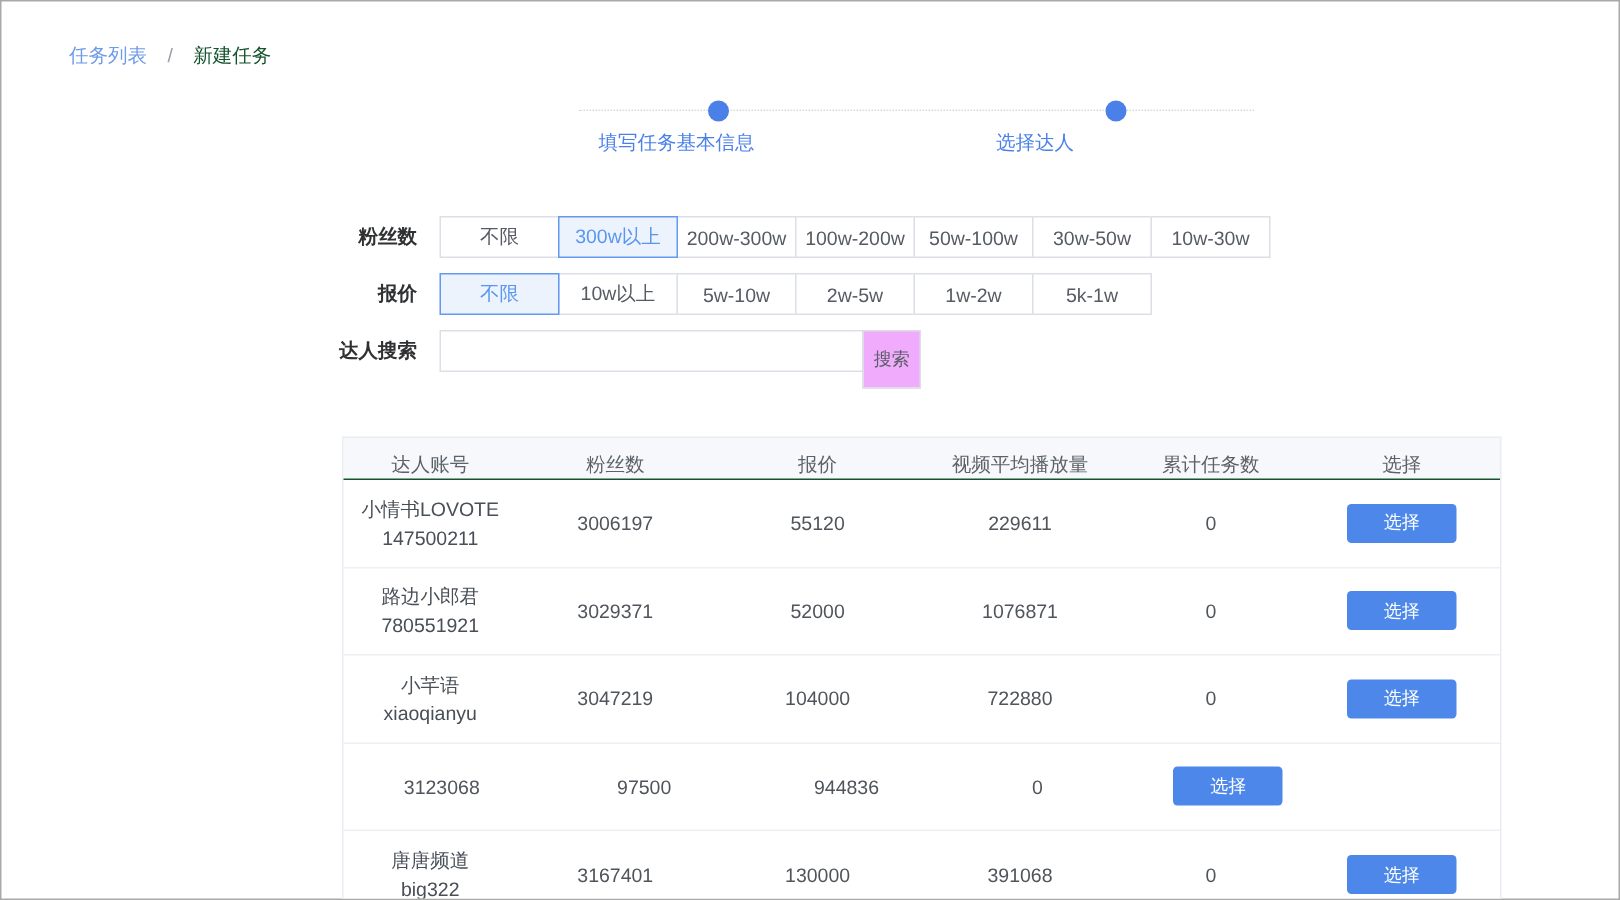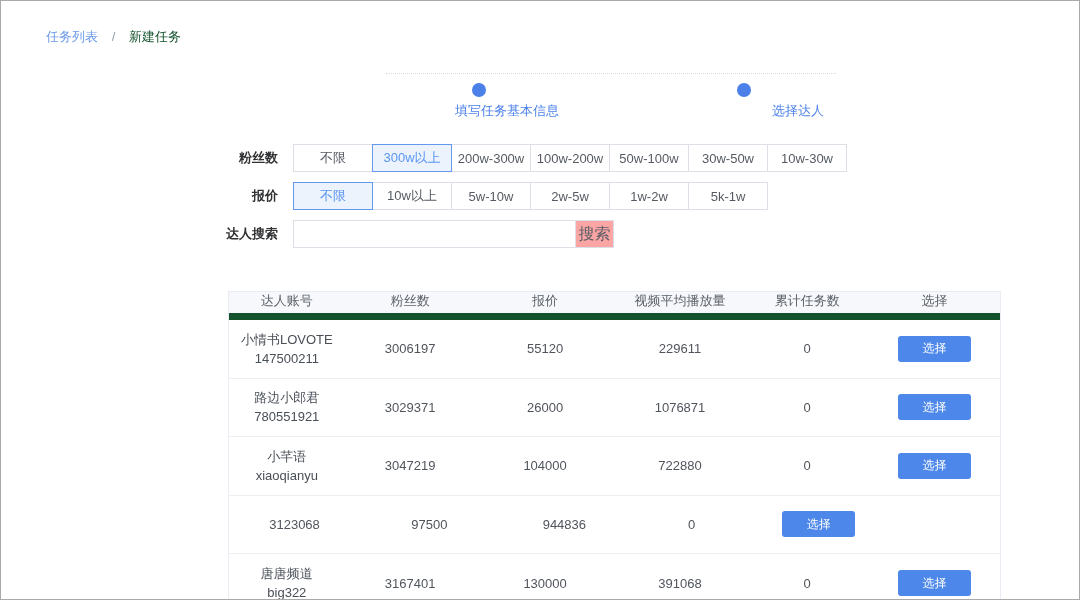--- a/index.html
+++ b/index.html
@@ -9,43 +9,43 @@
 
   
   .breadcrumb { position:absolute; left:45px; top:27px; font-size:13px; }
   .bc-link { color:#6d9bea; cursor:pointer; }
   .bc-sep { color:#9aa0a8; margin:0 10px; }
   .bc-current { color:#14532d; }
 
   
   .stepper { position:absolute; left:385px; top:65px; width:450px; height:40px; }
   .stepper-line { position:absolute; left:0; right:0; top:7px; border-top:1px dotted #d5d9e0; }
-  .step { position:absolute; top:16px; width:160px; text-align:right; }
+  .step { position:absolute; top:0; width:160px; text-align:left; }
   .step-1 { left:13px; }   
   .step-2 { left:278px; }  
   .dot { width:14px; height:14px; border-radius:50%; background:#4a80e8; margin:1px auto 0; position:relative; z-index:1; }
   .step-label { margin-top:5px; font-size:13px; color:#4a80e8; }
 
   
   .filters { position:absolute; left:0; top:143px; width:1080px; }
   .filter-row { display:flex; align-items:flex-start; margin-bottom:10px; height:28px; }
   .filter-label { width:277px; text-align:right; font-size:13px; font-weight:bold; color:#303133; line-height:28px; }
   .btn-group { display:flex; margin-left:15px; }
   .seg-btn { width:80px; height:28px; background:#fff; border:1px solid #dcdfe6; margin-left:-1px;
              font-size:13px; color:#565b63; font-family:inherit; cursor:pointer; position:relative; }
   .btn-group .seg-btn:first-child { margin-left:0; }
   .seg-btn.selected { background:#ecf3fd; border-color:#639af0; color:#5a96f0; z-index:1; }
   .search-box { display:flex; margin-left:15px; }
   .search-input { width:283px; height:28px; border:1px solid #dcdfe6; outline:none; padding:0 8px; font-size:13px; color:#303133; font-family:inherit; }
-  .search-btn { width:39px; height:28px; margin-left:-1px; background:#fca5a5; border:1px solid #dcdfe6;
-                font-size:16px; color:#5a5e66; font-family:inherit; cursor:pointer; }
+  .search-btn { width:39px; height:39px; margin-left:-1px; background:#f0abfc; border:1px solid #dcdfe6;
+                font-size:12px; color:#5a5e66; font-family:inherit; cursor:pointer; }
 
   
   .talent-table { position:absolute; left:227px; top:290px; width:773px; border:1px solid #e9ecf2; background:#fff; }
-  .thead { display:flex; height:28px; align-items:flex-start; background:#f7f8fb; border-bottom:7px solid #14532d; }
+  .thead { display:flex; height:28px; align-items:flex-end; background:#f7f8fb; border-bottom:1px solid #14532d; }
   .th { font-size:13px; color:#5c6269; text-align:center; }
   .tr { display:flex; height:58.5px; align-items:center; border-bottom:1px solid #edeff4; }
   .tr:last-child { border-bottom:none; }
   .td { font-size:13px; color:#50555c; text-align:center; }
   .name-cell { display:flex; flex-direction:column; justify-content:center; line-height:19px; }
   .name-line { color:#494f57; }
   .handle-line { color:#494f57; }
   .select-btn { width:73px; height:26px; background:#4c87e9; color:#fff; border:none; border-radius:3px;
                 font-size:12px; font-family:inherit; cursor:pointer; }
   .col0{width:15%;} .col1{width:17%;} .col2{width:18%;} .col3{width:17%;} .col4{width:16%;} .col5{width:17%;}
@@ -126,21 +126,21 @@
           <div class="td col3">229611</div>
           <div class="td col4">0</div>
           <div class="td col5"><button class="select-btn">选择</button></div>
         </div>
         <div class="tr">
           <div class="td col0 name-cell">
             <div class="name-line">路边小郎君</div>
             <div class="handle-line">780551921</div>
           </div>
           <div class="td col1">3029371</div>
-          <div class="td col2">26000</div>
+          <div class="td col2">52000</div>
           <div class="td col3">1076871</div>
           <div class="td col4">0</div>
           <div class="td col5"><button class="select-btn">选择</button></div>
         </div>
         <div class="tr">
           <div class="td col0 name-cell">
             <div class="name-line">小芊语</div>
             <div class="handle-line">xiaoqianyu</div>
           </div>
           <div class="td col1">3047219</div>

